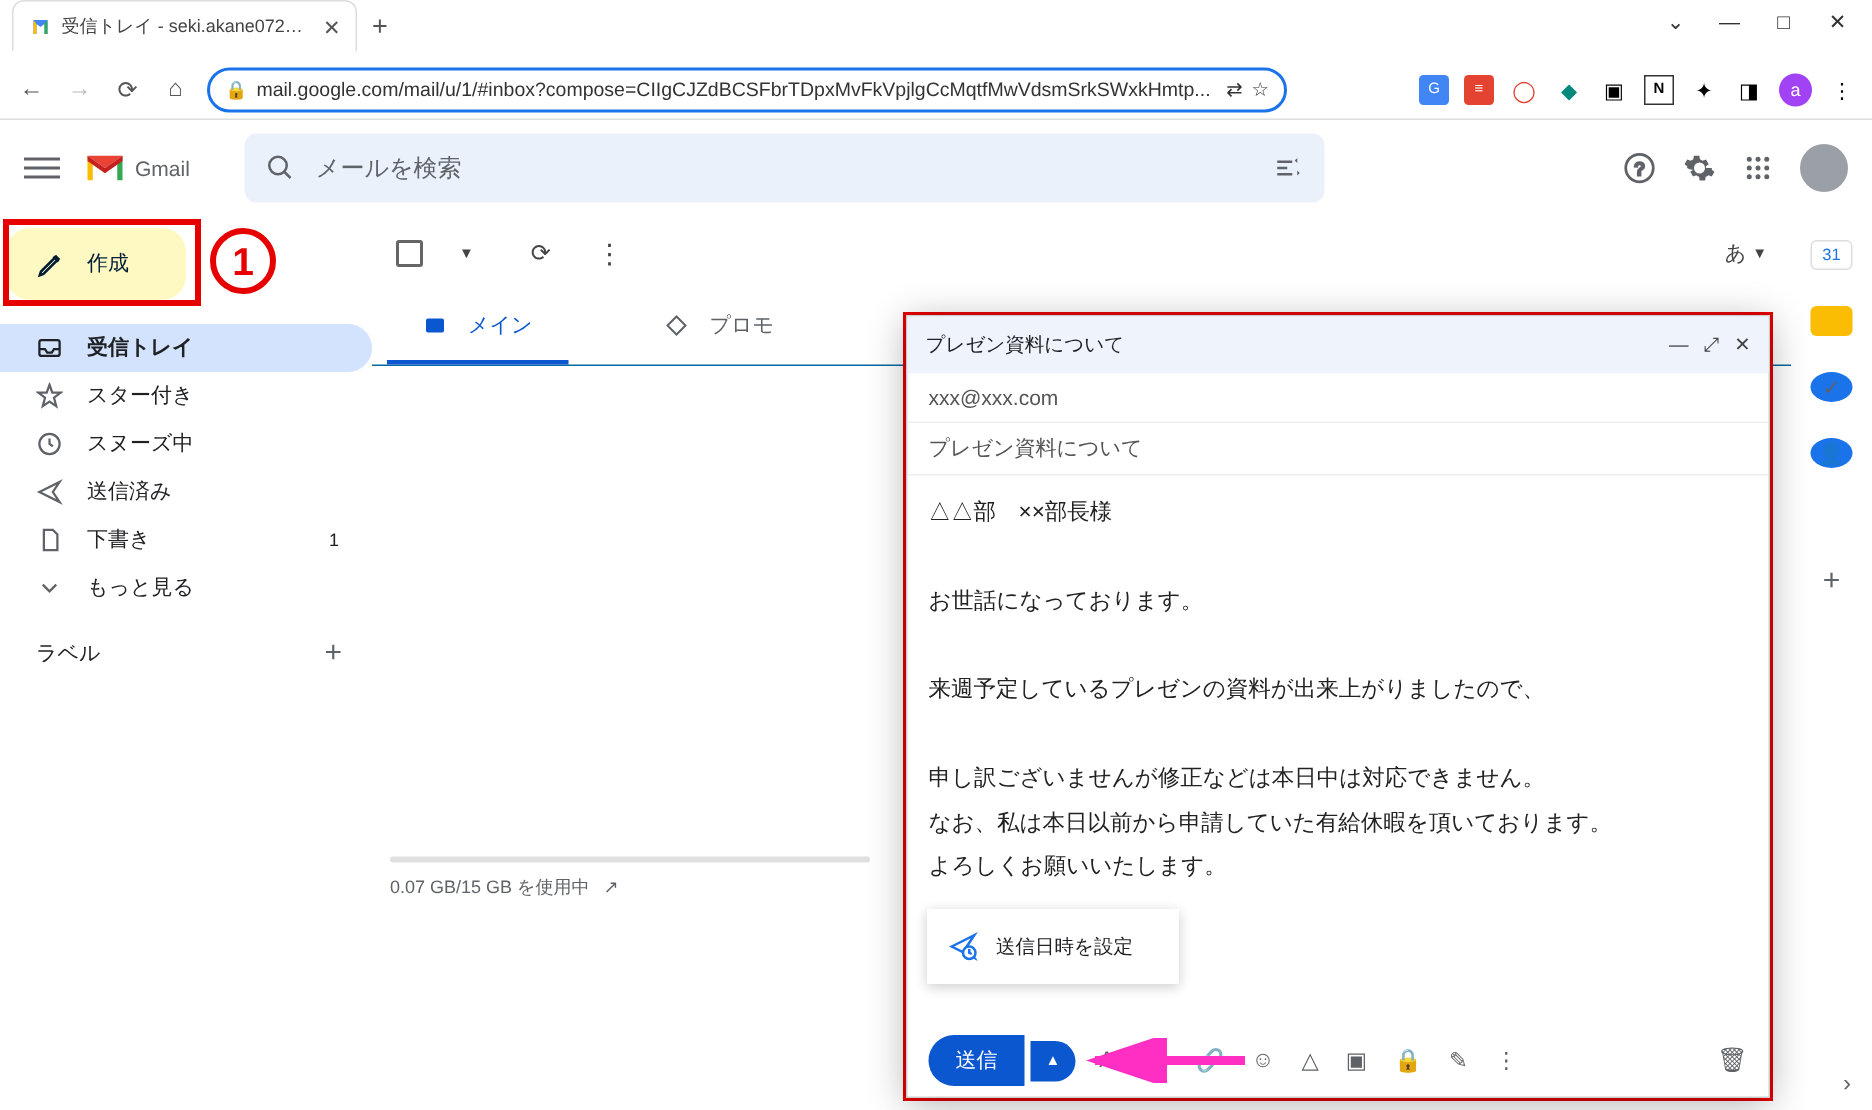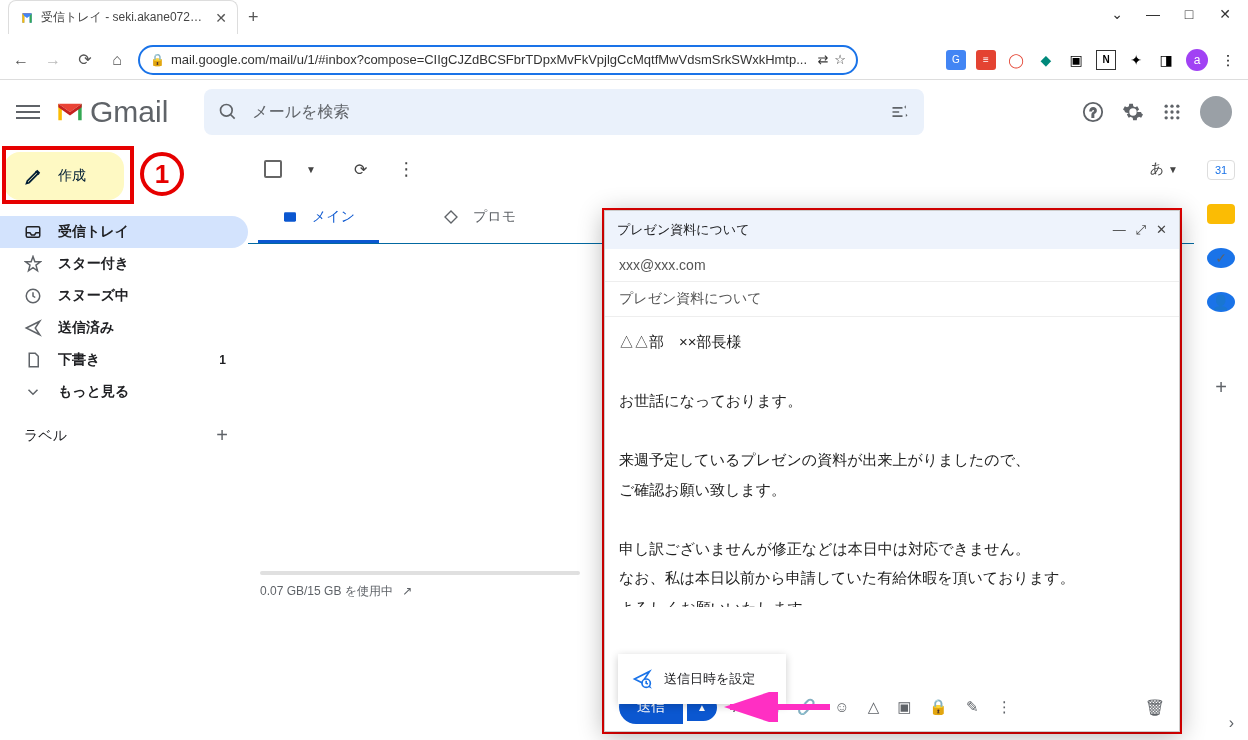--- a/index.html
+++ b/index.html
@@ -21,40 +21,40 @@
 .omnibox { flex: 1; display: flex; align-items: center; height: 30px; border: 2px solid #1a73e8; border-radius: 16px; padding: 0 10px; font-size: 13px; color: #333; gap: 6px; max-width: 720px; }
 .omnibox .lock { font-size: 12px; }
 .ext-icons { display: flex; align-items: center; gap: 10px; margin-left:auto; }
 .ext-icons .ext { width: 20px; height: 20px; display:flex; align-items:center; justify-content:center; font-size:14px; }
 .profile-dot { width: 22px; height: 22px; border-radius: 50%; background: #a142f4; color:#fff; display:flex; align-items:center; justify-content:center; font-size:12px; }
 
 
 .gmail-header { height: 64px; display: flex; align-items: center; padding: 0 16px; gap: 16px; }
 .hamburger { width: 24px; height: 24px; display:flex; flex-direction:column; justify-content:center; gap:4px; }
 .hamburger span { display:block; height:2px; background:#5f6368; }
-.gmail-logo { display:flex; align-items:center; gap:6px; font-size:30px; color:#5f6368;text-align:right; }
+.gmail-logo { display:flex; align-items:center; gap:6px; font-size:14px; color:#5f6368;text-align:right; }
 .searchbar { flex:1; max-width: 720px; height: 46px; background:#eaf1fb; border-radius: 8px; display:flex; align-items:center; padding:0 14px; gap:14px; color:#5f6368; font-size:16px; margin-left: 20px;}
 .searchbar .tune { margin-left:auto; }
 .header-right { margin-left:auto; display:flex; align-items:center; gap:18px; color:#5f6368; }
 .account-dot { width:32px; height:32px; border-radius:50%; background:#9aa0a6; }
 
 
 .gmail-body { display:flex; height: calc(740px - 40px - 40px - 64px); }
 .sidebar { width: 248px; padding: 0px 0 0 0; }
 .compose-wrap { position:relative; padding:8px 4px; }
 .compose-btn { display:flex; align-items:center; gap:14px; background:#fef9c3; border-radius:16px; padding:14px 20px; font-size:14px; color:#001d35; width:120px; }
 .red-box { position:absolute; border:4px solid #e60000; pointer-events:none; }
 .red-circle { position:absolute; width:44px; height:44px; border:4px solid #e60000; border-radius:50%; color:#e60000; font-size:26px; font-weight:bold; display:flex; align-items:center; justify-content:center; pointer-events:none; background:#fff0; }
 .green-box { position:absolute; border:4px solid #0a8a0a; pointer-events:none; }
 .green-circle { position:absolute; width:44px; height:44px; border:4px solid #0a8a0a; border-radius:50%; color:#0a8a0a; font-size:26px; font-weight:bold; display:flex; align-items:center; justify-content:center; }
 .pink-circle { position:absolute; width:44px; height:44px; border:4px solid #ff2fc3; border-radius:50%; color:#ff2fc3; font-size:26px; font-weight:bold; display:flex; align-items:center; justify-content:center; }
 .pink-box { position:absolute; border:4px solid #ff2fc3; pointer-events:none; }
 
 .nav-list { margin-top: 8px; }
-.nav-item { display:flex; align-items:center; gap:16px; padding:6px 12px 6px 24px; font-size:14px; color:#202124; border-radius:0 16px 16px 0; height:32px;font-weight:bold;}
+.nav-item { display:flex; align-items:center; gap:16px; padding:6px 12px 6px 24px; font-size:14px; color:#202124; border-radius:0 16px 16px 0; height:32px;}
 .nav-item.active { background:#d3e3fd; font-weight:bold; }
 .nav-item .count { margin-left:auto; margin-right:10px; font-size:12px; }
 .labels-header { display:flex; align-items:center; justify-content:space-between; padding:16px 20px 0 24px; font-size:14px; color:#202124; }
 
 .main { flex:1; background:#fff; padding:0; position:relative; }
 .list-toolbar { display:flex; align-items:center; gap:24px; padding:14px 16px; color:#444; }
 .list-toolbar .chk { width:18px; height:18px; border:2px solid #666; border-radius:2px; }
 .list-toolbar .more { margin-left:6px; font-size:18px; }
 .list-toolbar .lang { margin-left:auto; font-size:14px; display:flex; align-items:center; gap:4px;}
 .tabs-row { display:flex; align-items:center; padding:0 10px; gap:40px; border-bottom:1px solid #0369a1; }
@@ -73,21 +73,21 @@
 .sidepanel .plus { margin-top:40px; font-size:20px;}
 .side-expand { position:absolute; bottom:8px; right:14px; font-size:16px; color:#5f6368;}
 
 
 .compose-popup { position:absolute; top:210px; left:604px; width:576px; height:522px; background:#fff; box-shadow:0 4px 24px rgba(0,0,0,.3); border:1px solid #ccc; z-index:5;}
 .compose-popup .cp-title { background:#eef3fc; padding:10px 12px; font-size:13px; color:#202124; display:flex; align-items:center;}
 .cp-title .cp-ctrls { margin-left:auto; display:flex; gap:10px; color:#444; font-size:13px;}
 .cp-field { padding:8px 14px; border-bottom:1px solid #eee; font-size:14px; color:#555;}
 .cp-body { padding:12px 14px; font-size:15px; color:#222; line-height:1.7; height:290px; overflow:hidden;}
 .cp-body p { margin-bottom:4px;}
-.schedule-menu { left:618px; top:654px; width:168px; height:50px; background:#fff; display:flex; align-items:center; gap:12px; font-size:13px; color:#202124; padding:0 14px; box-shadow:0 2px 8px rgba(0,0,0,.2); position:absolute; z-index:6;}
+.schedule-menu { left:618px; top:606px; width:168px; height:50px; background:#fff; display:flex; align-items:center; gap:12px; font-size:13px; color:#202124; padding:0 14px; box-shadow:0 2px 8px rgba(0,0,0,.2); position:absolute; z-index:6;}
 .schedule-menu svg{ flex-shrink:0;}
 .cp-bottom { position:absolute; bottom:0; left:0; right:0; height:48px; display:flex; align-items:center; padding:0 14px; gap:4px;}
 .send-btn { background:#0b57d0; color:#fff; font-size:14px; padding:8px 18px; border-radius:18px 0 0 18px;}
 .send-more { background:#0b57d0; color:#fff; padding:8px 10px; border-radius:0 18px 18px 0; font-size:10px;}
 .cp-icons { display:flex; gap:18px; color:#5f6368; font-size:15px; margin-left:12px;}
 .cp-trash { margin-left:auto; color:#5f6368;}
 .big-red-box { position:absolute; border:4px solid #e60000; pointer-events:none; z-index:4;}
 
 svg { display:block; }
 </style>
@@ -324,21 +324,20 @@
     </div>
   </div>
   <div class="cp-field"><span>xxx@xxx.com</span></div>
   <div class="cp-field"><span>プレゼン資料について</span></div>
   <div class="cp-body">
     <p>△△部　××部長様</p>
     <p>&nbsp;</p>
     <p>お世話になっております。</p>
     <p>&nbsp;</p>
     <p>来週予定しているプレゼンの資料が出来上がりましたので、</p>
-    <p>ご確認お願い致します。</p>
     <p>&nbsp;</p>
     <p>申し訳ございませんが修正などは本日中は対応できません。</p>
     <p>なお、私は本日以前から申請していた有給休暇を頂いております。</p>
     <p>よろしくお願いいたします。</p>
   </div>
   <div class="cp-bottom">
     <span class="send-btn">送信</span>
     <span class="send-more">▲</span>
     <div class="cp-icons">
       <span>A</span>

